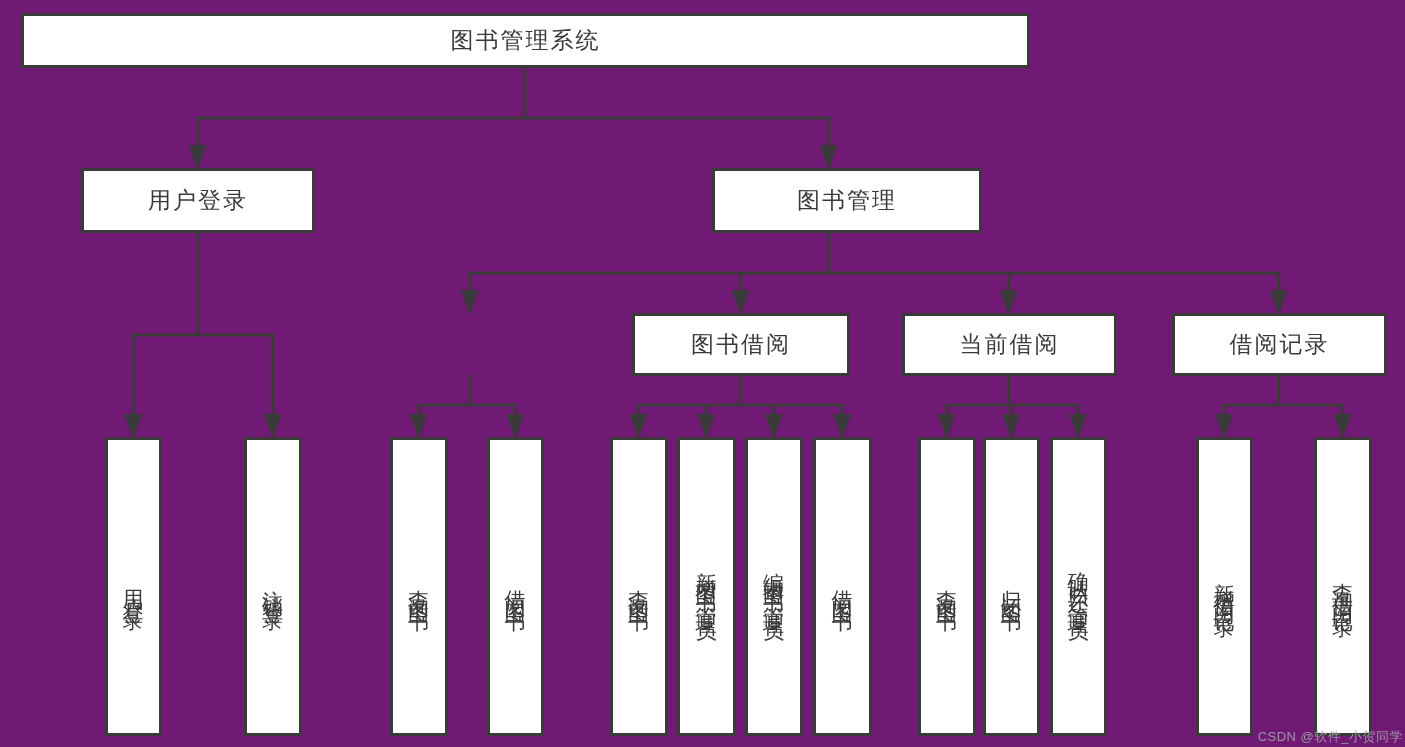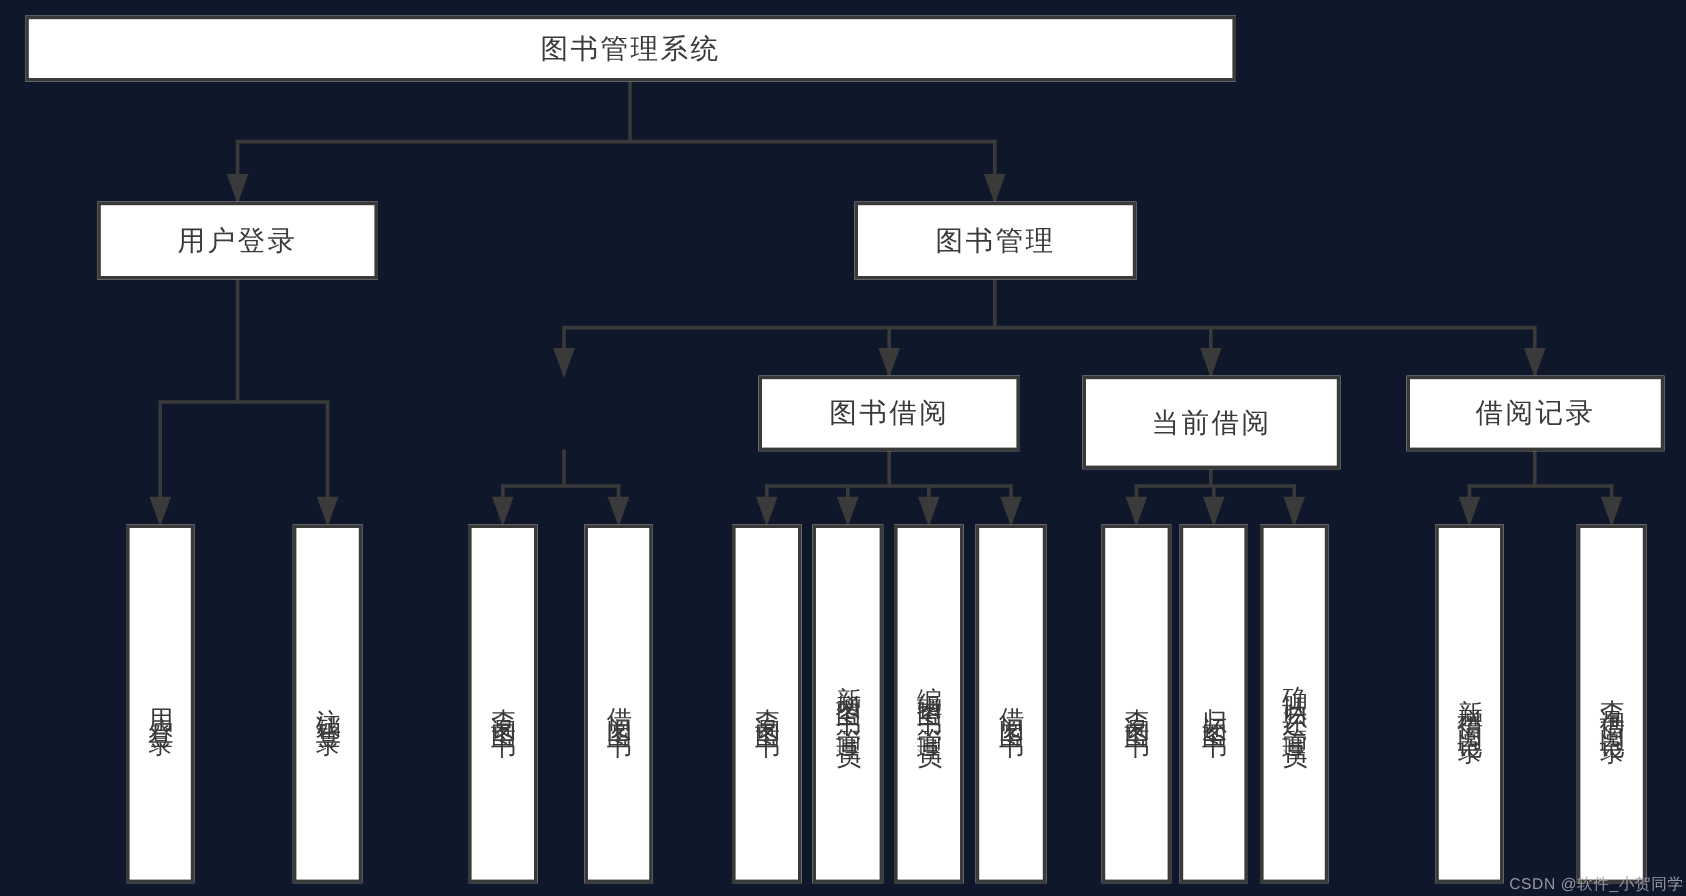--- a/index.html
+++ b/index.html
@@ -1,20 +1,20 @@
 <!DOCTYPE html>
 <html><head>
 <meta charset="utf-8">
 <style>
   html, body { margin: 0; padding: 0; background: #ffffff; }
   #diagram {
     position: relative;
     width: 1405px;
     height: 747px;
-    background: #0f172a;
+    background: #701a75;
     font-family: "Liberation Sans", "DejaVu Sans", sans-serif;
     overflow: hidden;
   }
   #connectors {
     position: absolute;
     left: 0; top: 0;
     width: 1405px; height: 747px;
     z-index: 1;
   }
   .box {
@@ -100,28 +100,28 @@
     </g>
   </svg>
 
   <div class="box h-box" style="left:21px; top:13px; width:1009px; height:55px;">
     <span>图书管理系统</span>
   </div>
 
   <div class="box h-box" style="left:81px; top:168px; width:234px; height:65px;">
     <span>用户登录</span>
   </div>
-  <div class="box h-box" style="left:712px; top:168px; width:235px; height:65px;text-align:center;">
+  <div class="box h-box" style="left:712px; top:168px; width:270px; height:65px;text-align:center;">
     <span>图书管理</span>
   </div>
 
   <div class="box h-box" style="left:632px; top:313px; width:218px; height:63px;justify-content:center;">
     <span>图书借阅</span>
   </div>
-  <div class="box h-box" style="left:902px; top:313px; width:215px; height:78px;">
+  <div class="box h-box" style="left:902px; top:313px; width:215px; height:63px;">
     <span>当前借阅</span>
   </div>
   <div class="box h-box" style="left:1172px; top:313px; width:215px; height:63px;">
     <span>借阅记录</span>
   </div>
 
   <div class="box v-box" style="left:105px; top:437px; width:57px; height:299px;">
     <span>用户登录</span>
   </div>
   <div class="box v-box" style="left:244px; top:437px; width:58px; height:299px;">

